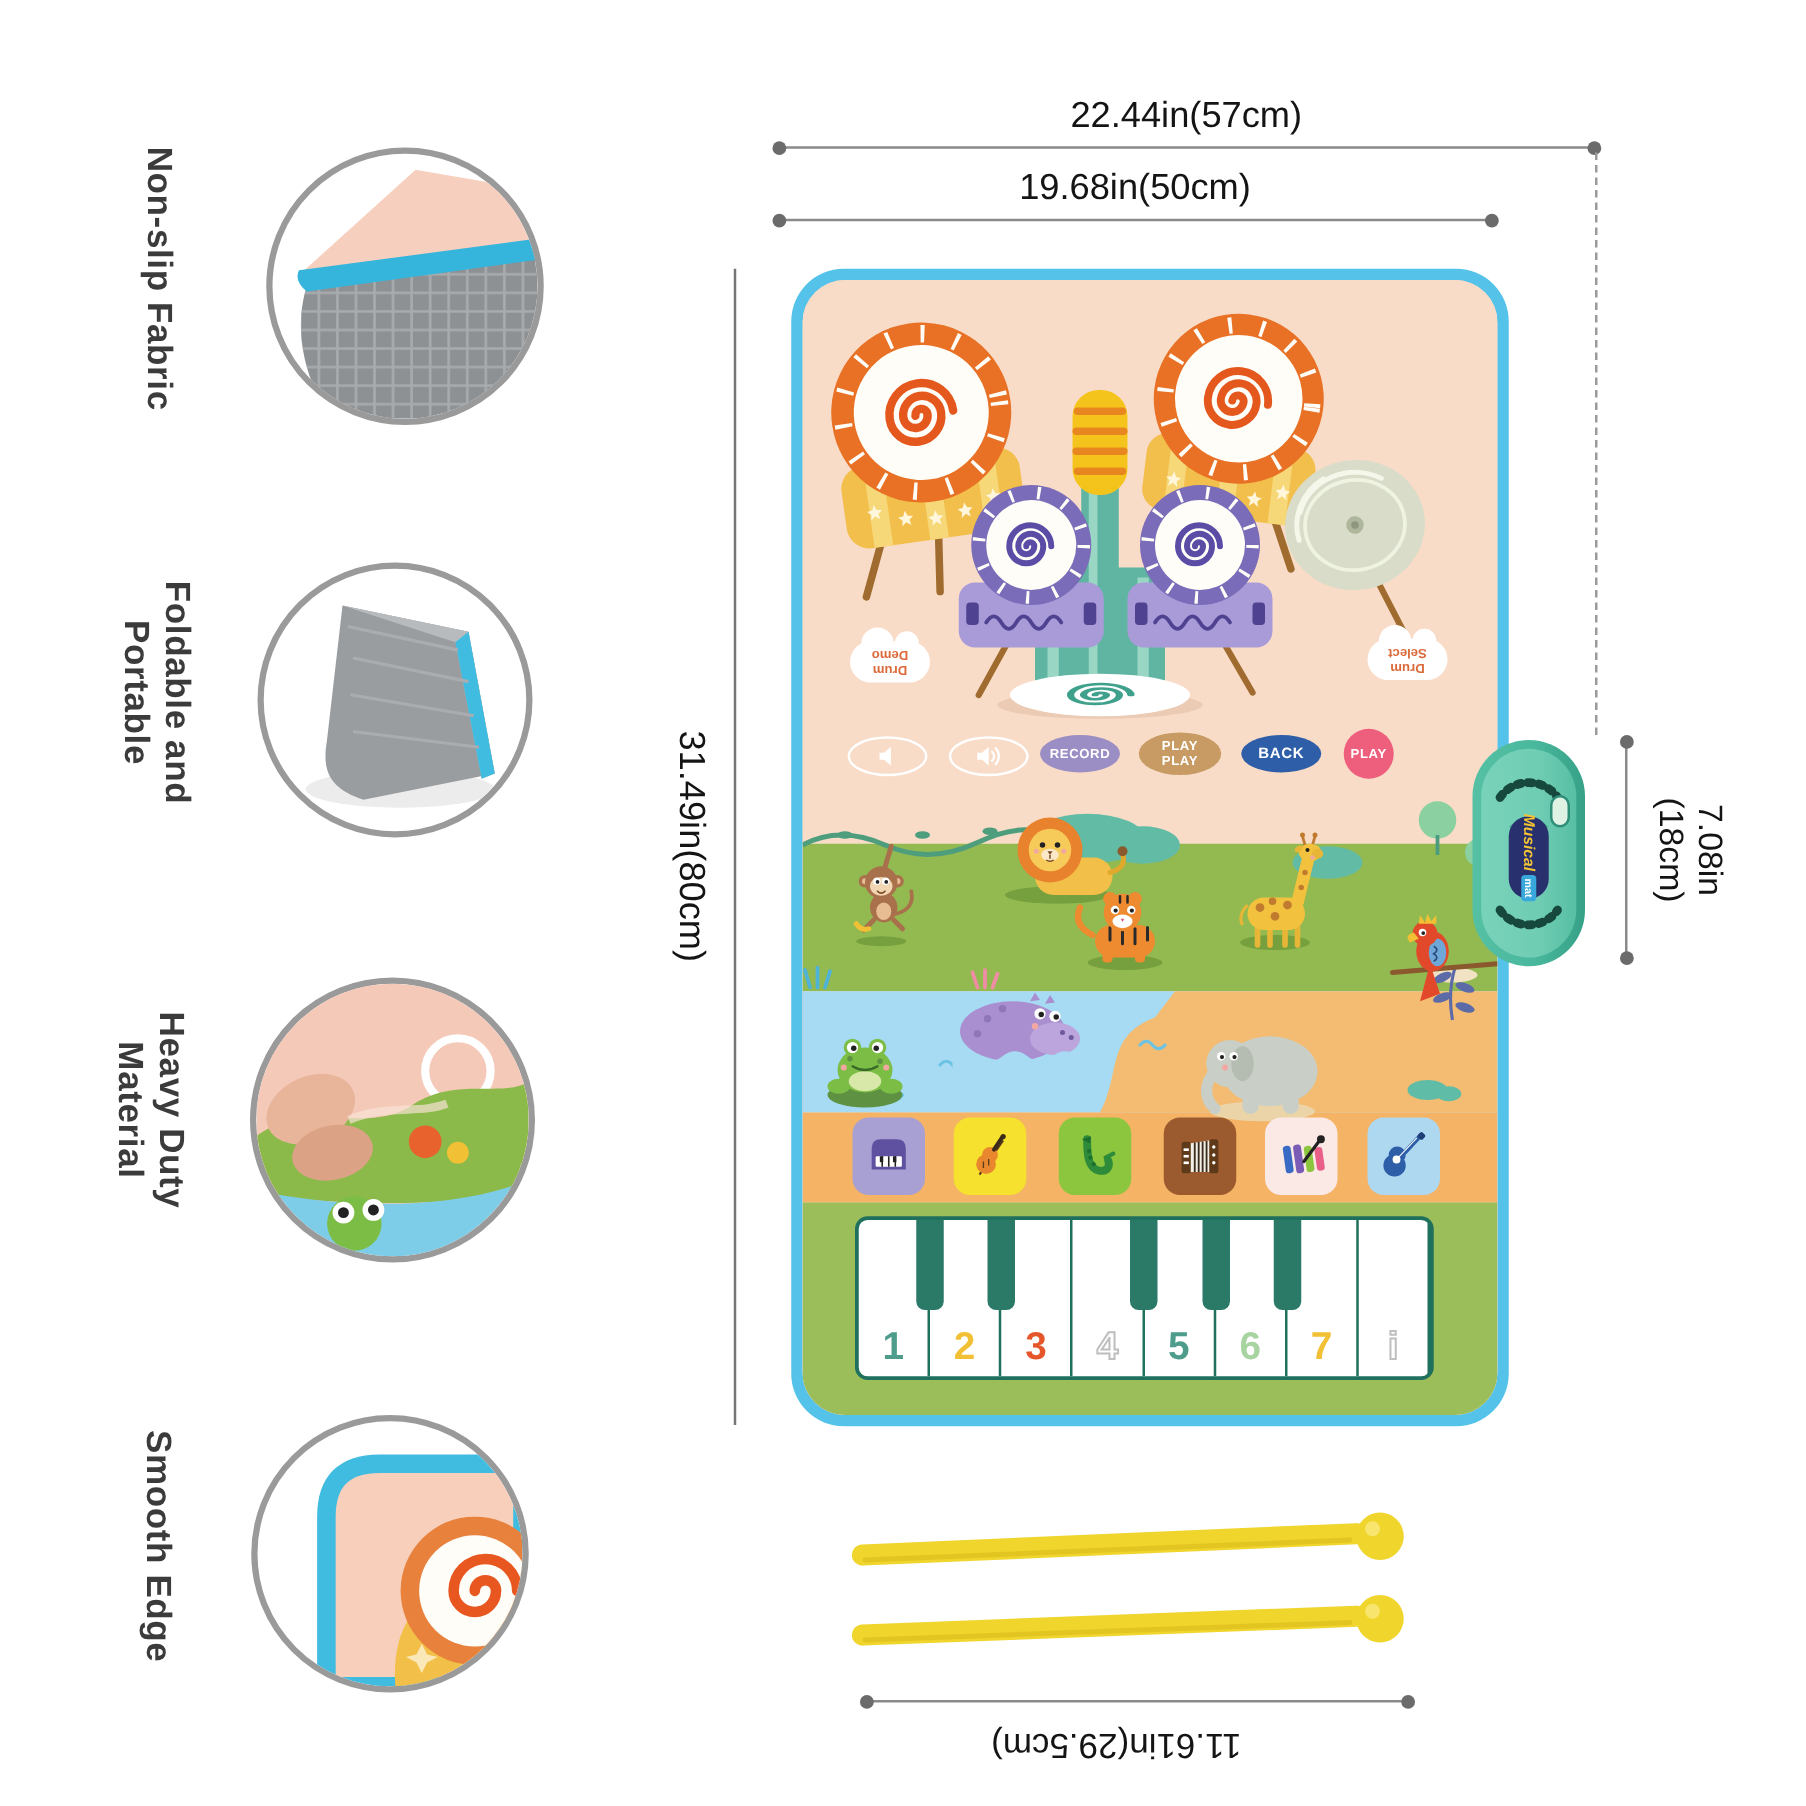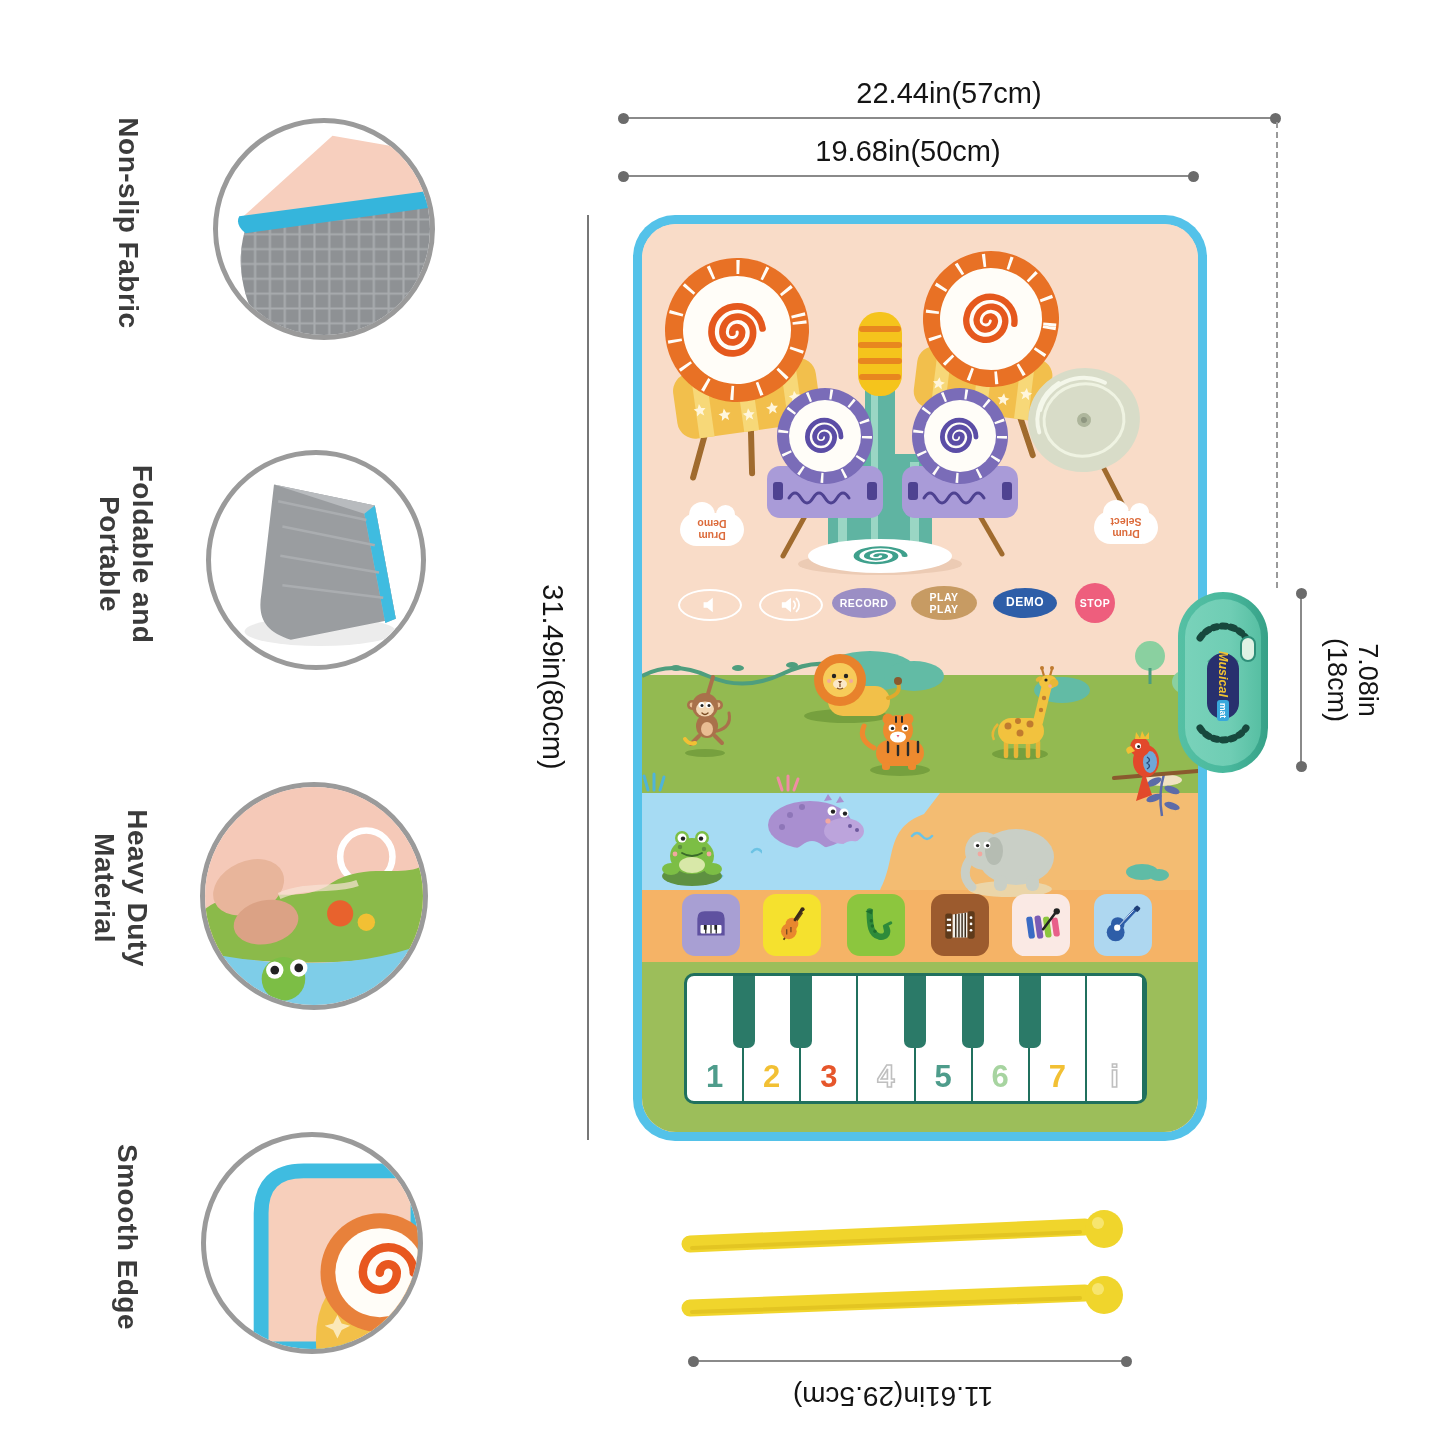--- a/index.html
+++ b/index.html
@@ -452,24 +452,24 @@
         <path d="M16,8 A6,6 0 0 1 16,16 M19,5 A10,10 0 0 1 19,19" stroke="#fff" stroke-width="2" fill="none" stroke-linecap="round"></path>
       </svg>
     </div>
     <div class="pill" style="left: 190px; top: 364px; width: 64px; height: 30px; background: rgb(155, 142, 196);">
       <span class="btn-txt">RECORD</span>
     </div>
     <div class="pill" style="left: 269px; top: 362px; width: 66px; height: 34px; background: rgb(199, 155, 99);">
       <span class="btn-txt" style="width:38px;">PLAY PLAY</span>
     </div>
     <div class="pill" style="left: 351px; top: 364px; width: 64px; height: 30px; background: rgb(46, 94, 168);">
-      <span class="btn-txt" style="font-size:12px;">DEMO</span>
+      <span class="btn-txt" style="font-size:12px;">BACK</span>
     </div>
     <div class="pill" style="left: 433px; top: 359px; width: 40px; height: 40px; background: rgb(238, 94, 125);">
-      <span class="btn-txt">STOP</span>
+      <span class="btn-txt">PLAY</span>
     </div>
 
     <div class="tile" style="left: 40px; top: 670px; background: rgb(168, 159, 211);">
       <svg width="42" height="42" viewBox="0 0 40 40">
         <path d="M7,30 V14 Q7,7 14,7 H26 Q33,7 33,14 V30 Z" fill="#5F51A0"></path>
         <rect x="10" y="20" width="20" height="8" rx="1" fill="#fff"></rect>
         <path d="M15,20 v8 M20,20 v8 M25,20 v8" stroke="#222" stroke-width="1.2"></path>
         <rect x="13.2" y="20" width="2.6" height="4.5" fill="#222"></rect>
             <rect x="23.2" y="20" width="2.6" height="4.5" fill="#222"></rect>
       </svg>

